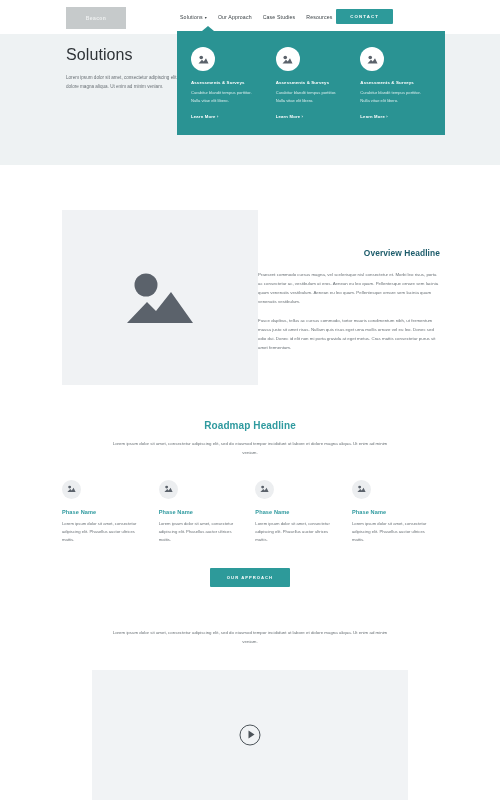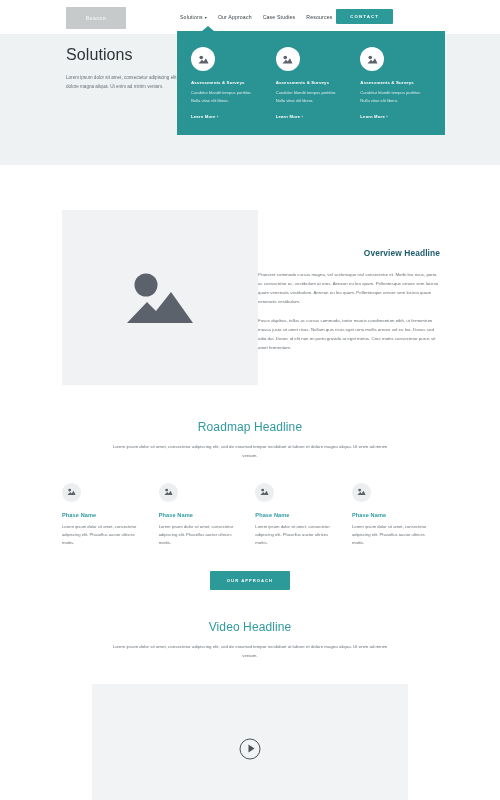--- a/index.html
+++ b/index.html
@@ -89,21 +89,21 @@
   .ov-copy { position:absolute; left:258px; top:38px; width:182px; }
   .ov-head {
     font-size:8.4px; color:#1d5c6b; font-weight:700;
     letter-spacing:.1px; margin-bottom:12px;text-align:right;
   }
   .ov-p { font-size:4.4px; line-height:2.05; color:#6a7176; margin-bottom:10px; }
 
   
   .roadmap { position:absolute; left:0; top:420px; width:500px; text-align:center; }
   .section-head {
-    font-size:12px; color:#2f9a9f; font-weight:400; letter-spacing:.1px;
+    font-size:10px; color:#2f9a9f; font-weight:700; letter-spacing:.1px;
   }
   .section-sub {
     margin:9px auto 0; width:290px;
     font-size:4.4px; line-height:2.0; color:#6a7176;
   }
   .phases {
     display:flex; justify-content:space-between;
     width:376px; margin:22px auto 0; text-align:left;
   }
   .phase { width:86px; }
@@ -279,21 +279,20 @@
         </div>
         <div class="ph-title">Phase Name</div>
         <div class="ph-desc">Lorem ipsum dolor sit amet, consectetur adipiscing elit. Phasellus auctor ultrices mattis.</div>
       </div>
     </div>
 
     <button class="approach-btn">OUR APPROACH</button>
   </div>
 
   <div class="video">
-    <h2 class="section-head">Video Headline</h2>
     <p class="section-sub">Lorem ipsum dolor sit amet, consectetur adipiscing elit, sed do eiusmod tempor incididunt ut labore et dolore magna aliqua. Ut enim ad minim veniam.</p>
     <div class="video-box">
       <div class="play-btn">
         <div class="play-tri"></div>
       </div>
     </div>
   </div>
 
 </div>
 

